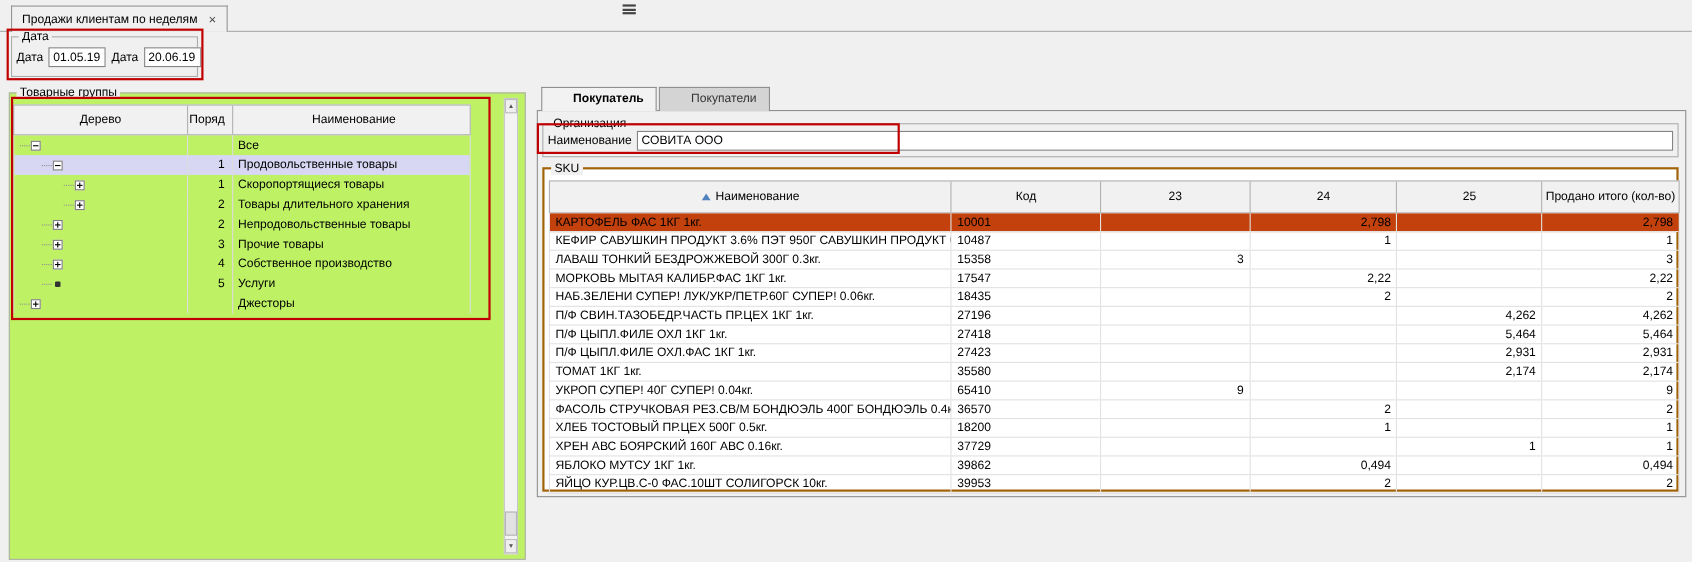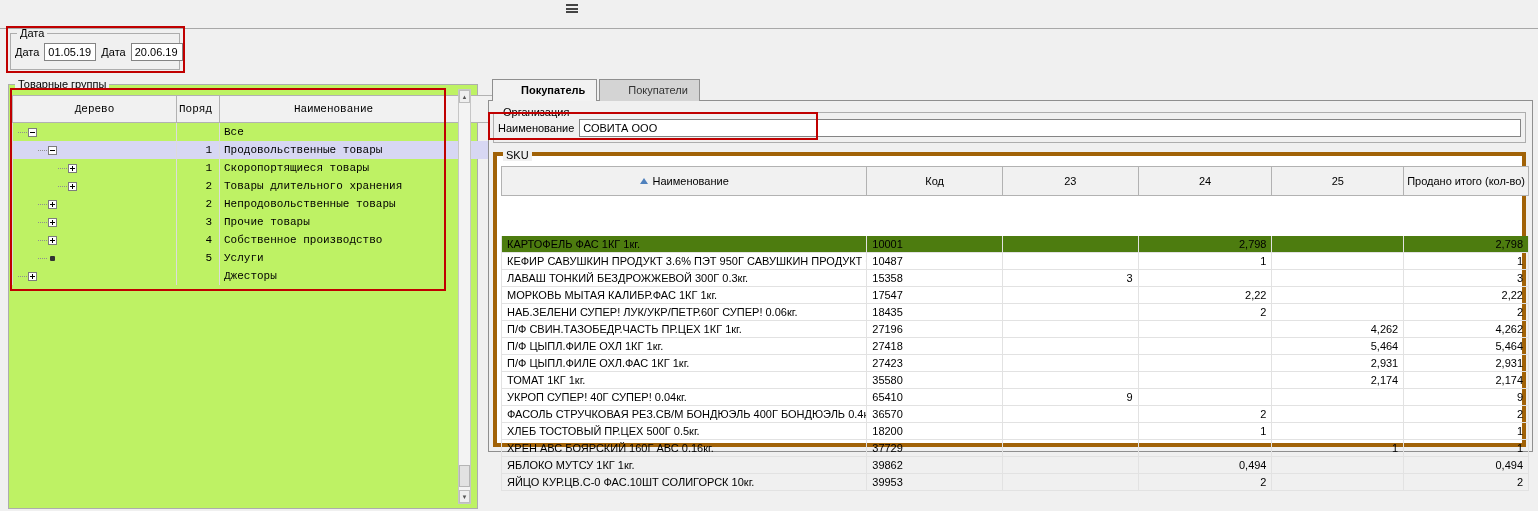--- a/index.html
+++ b/index.html
@@ -32,21 +32,21 @@
   .date-fields { display:flex; align-items:center; gap:5px; padding:9px 4px 0 4px; }
   .date-fields label { white-space:nowrap; }
   .tinput {
     border:1px solid #848484; background:#fff; height:18px;
     font-family:inherit; font-size:11px; padding:0 3px;
   }
   .date-input { width:52px; }
 
   
   .pg-group { left:8px; top:84px; width:470px; height:425px; background:#bef264; }
-  .ttable { position:absolute; left:3px; top:10px; width:481px;font-family:Liberation Mono, monospace; }
+  .ttable { position:absolute; left:3px; top:10px; width:416px; }
   .thead { display:flex; height:28px; background:#f1f1f1; border:1px solid #b2b2b2; }
   .th { display:flex; align-items:center; justify-content:center; border-right:1px solid #b2b2b2; overflow:hidden; white-space:nowrap; }
   .th:last-child { border-right:none; }
   .tbody { border-left:1px solid #dcdcdc; border-right:1px solid #dcdcdc; }
   .trow { display:flex; height:18px; }
   .trow.sel { background:#d7d7f3; }
   .tc { display:flex; align-items:center; border-right:1px solid #dcdcdc; overflow:hidden; white-space:nowrap; }
   .tc:last-child { border-right:none; }
   .c-tree { width:164px; }
   .c-ord  { width:43px; justify-content:flex-end; padding-right:7px; }
@@ -71,28 +71,28 @@
   .rtab { padding:4px 11px 0 28px; border:1px solid #8f8f8f; border-bottom:none; background:#d4d4d4; color:#333; height:22px; }
   .rtab.active { background:#f2f2f2; font-weight:bold; color:#000; }
 
   .rpanel { position:absolute; left:488px; top:100px; width:1045px; height:352px; background:#f0f0f0; border:1px solid #8f8f8f;padding-left:29px; }
   .rpanel .legend { background:#f0f0f0; }
 
   .org-group { left:4px; top:11px; right:6px; height:31px; border:1px solid #adadad; position:absolute; }
   .org-row { display:flex; align-items:center; gap:5px; padding:6px 4px 0 4px; }
   .org-input { flex:1; }
 
-  .sku-group { left:4px; top:51px; right:6px; bottom:4px; border:4px solid #a16207; position:absolute; background:#fff; }
+  .sku-group { left:4px; top:51px; right:6px; bottom:4px; border:2px solid #a16207; position:absolute; background:#fff; }
   .stable { position:absolute; left:4px; top:10px; width:1028px; }
   .shead { display:flex; height:30px; background:#f1f1f1; border:1px solid #b2b2b2; }
   .sh { display:flex; align-items:center; justify-content:center; border-right:1px solid #b2b2b2; overflow:hidden; white-space:nowrap; padding:0 2px; }
   .sh:last-child { border-right:none; }
   .sbody { border-left:1px solid #e2e2e2; border-right:1px solid #e2e2e2; }
   .srow { display:flex; height:17px; border-bottom:1px solid #e2e2e2; }
-  .srow.hl { background:#4d7c0f;margin-top:40px; }
+  .srow.hl { background:#c2410c; }
   .sc { display:flex; align-items:center; border-right:1px solid #e2e2e2; overflow:hidden; white-space:nowrap; padding:0 5px; }
   .sc:last-child { border-right:none; }
   .right { justify-content:flex-end; }
   .c-sname { width:366px; }
   .c-code  { width:136px; }
   .c-w23   { width:136px; }
   .c-w24   { width:134px; }
   .c-w25   { width:132px; }
   .c-tot   { width:124px; }
   .sortup { width:0; height:0; border-left:4px solid transparent; border-right:4px solid transparent;
@@ -103,20 +103,24 @@
   .anno1 { left:6px; top:26px; width:179px; height:47px; }
   .anno2 { left:10px; top:88px; width:436px; height:203px; }
   .anno3 { left:488px; top:112px; width:330px; height:28px; }
 </style>
 </head>
 <body>
 
 <div class="screen">
 
   <div class="topline"></div>
+  <div class="doc-tab">
+    <span>Продажи клиентам по неделям</span>
+    <span class="close">×</span>
+  </div>
   <div class="hamburger"></div>
 
   <div class="group date-group">
     <span class="legend">Дата</span>
     <div class="date-fields">
       <label>Дата</label>
       <input class="tinput date-input" readonly="" value="01.05.19" style="">
       <label>Дата</label>
       <input class="tinput date-input" readonly="" value="20.06.19" style="">
     </div>

